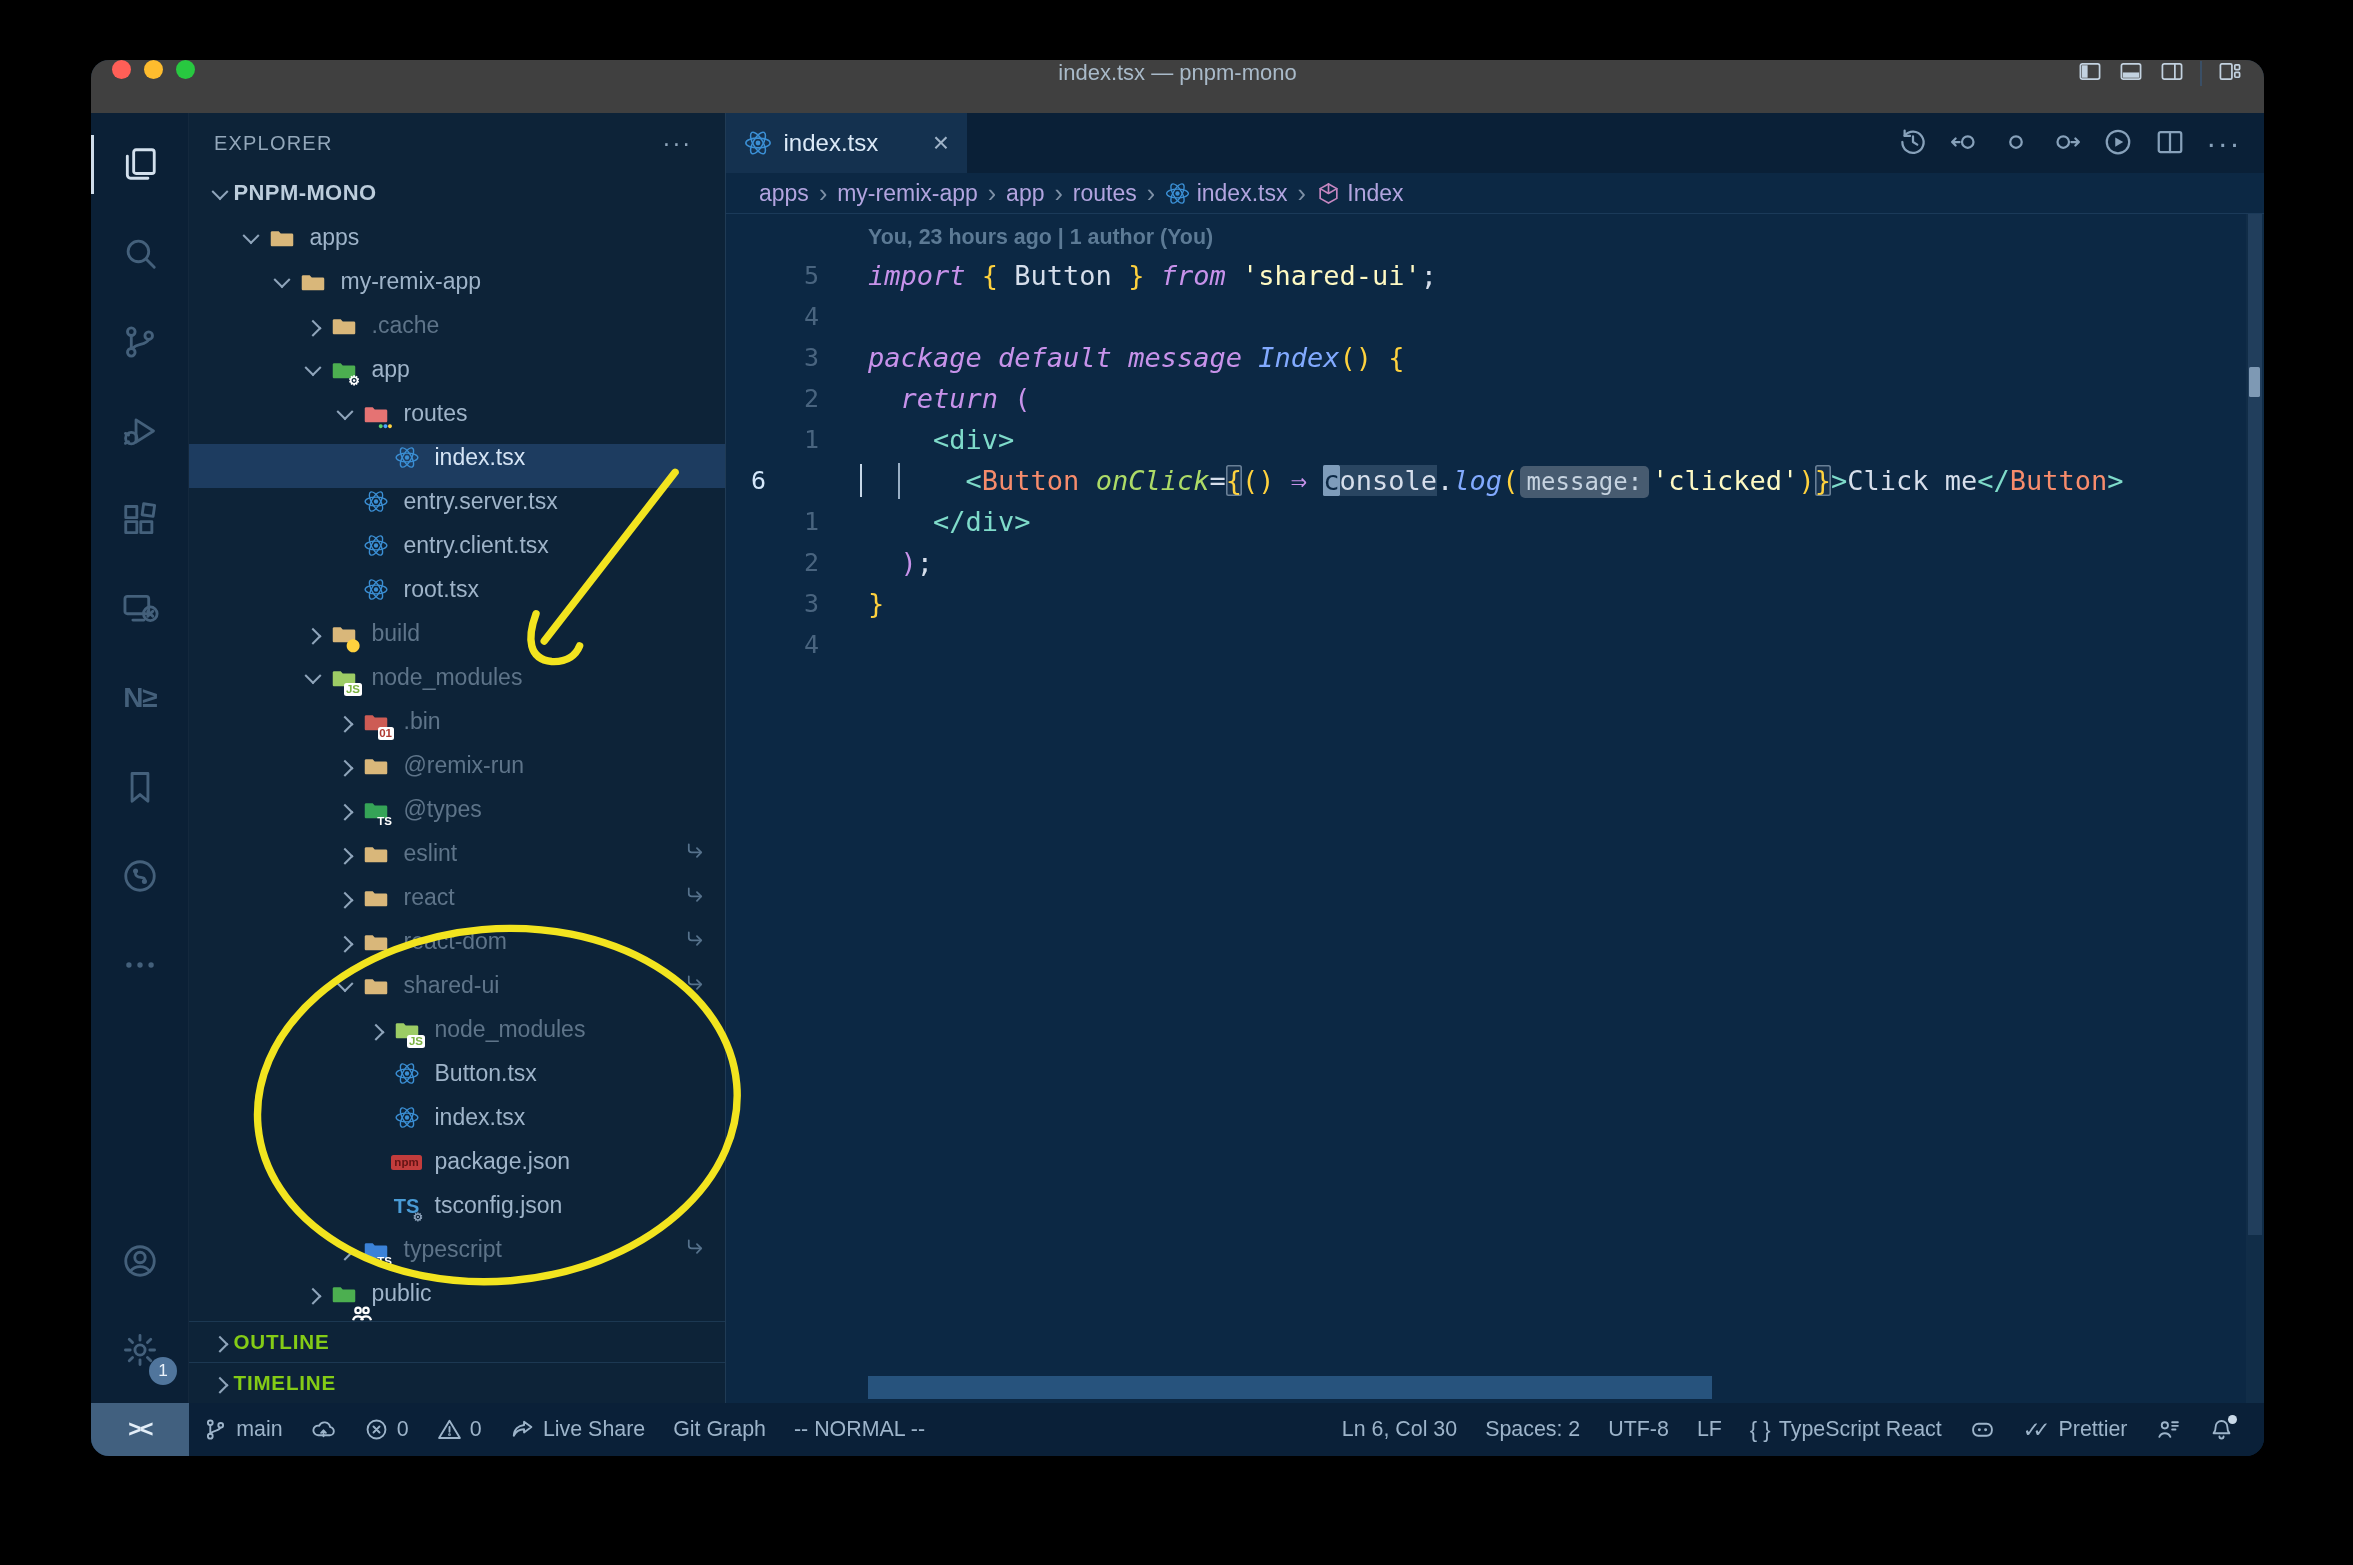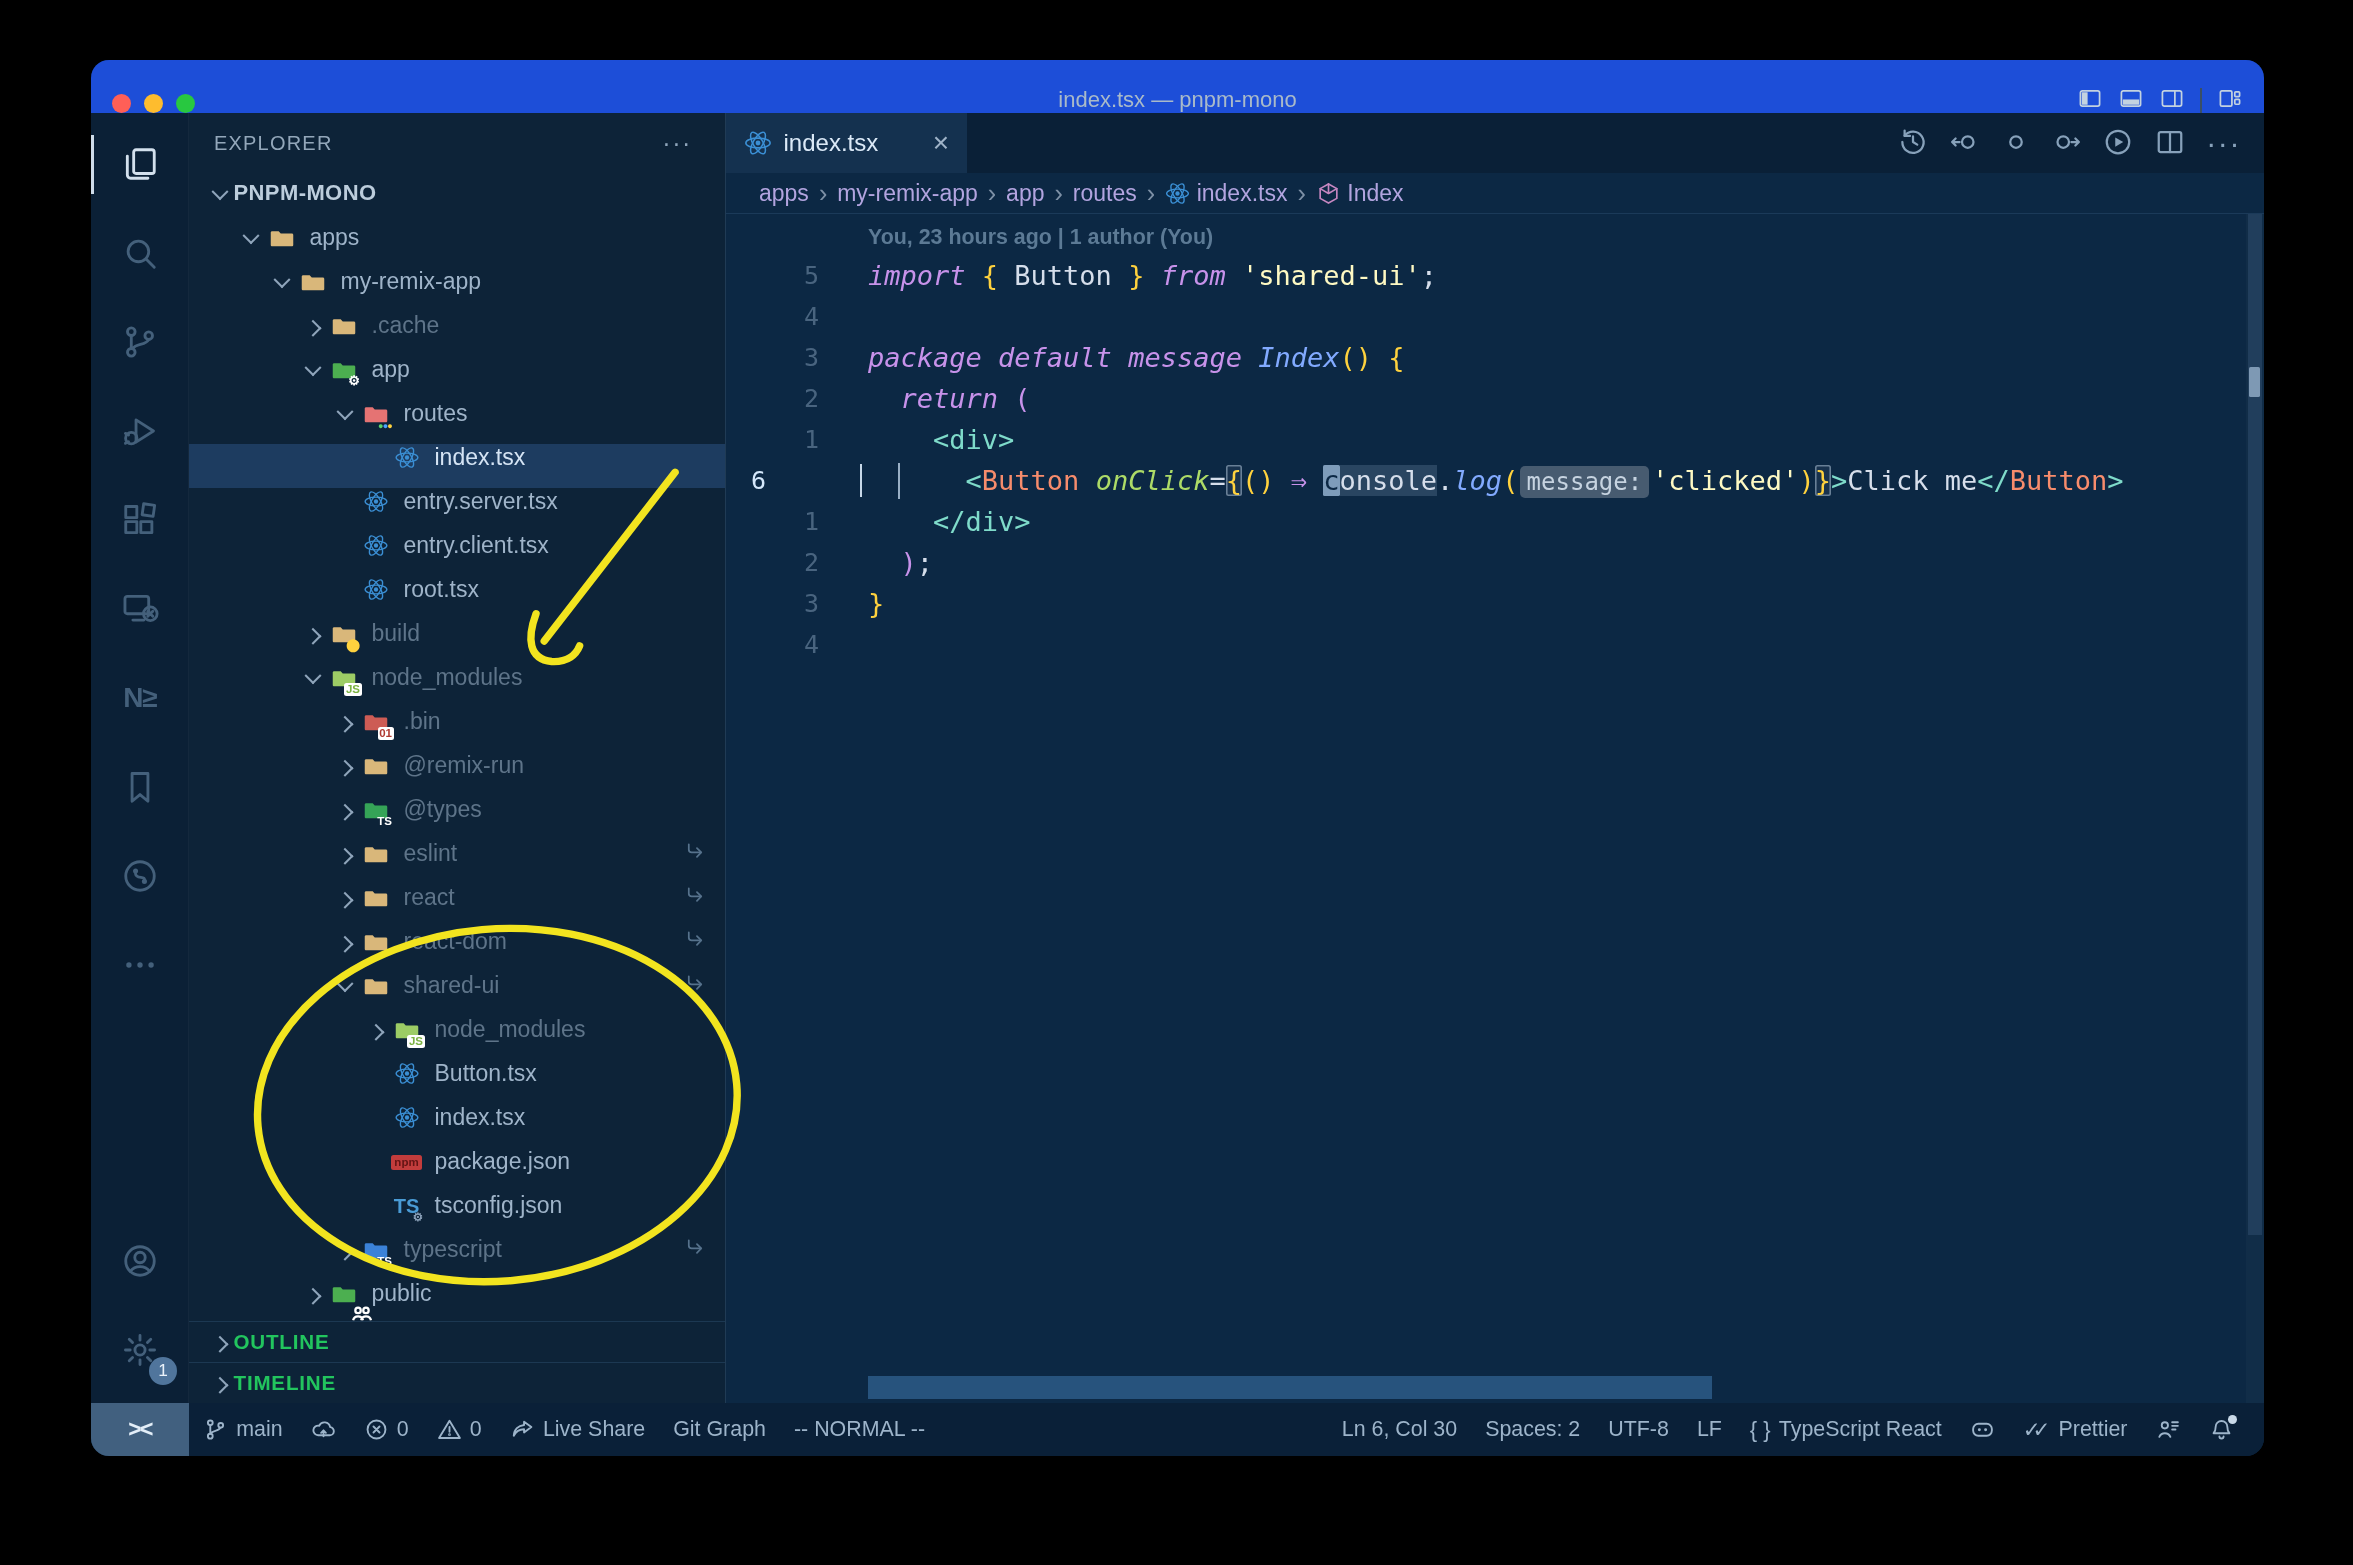--- a/index.html
+++ b/index.html
@@ -5,21 +5,21 @@
   * { margin:0; padding:0; box-sizing:border-box; }
   html,body { width:2354px; height:1565px; background:#000; overflow:hidden;
               font-family:"Liberation Sans", sans-serif; }
 
   .window { position:absolute; left:91px; top:60px; width:2173px; height:1396px;
             background:#0c2844; border-radius:18px; overflow:hidden;
             display:flex; flex-direction:column;
             box-shadow:0 33px 99px rgba(0,0,0,.7); }
 
   
-  .titlebar { height:53px; background:#1d4ed8; display:flex; align-items:flex-end;
+  .titlebar { height:53px; background:#404040; display:flex; align-items:flex-start;
               position:relative; flex:0 0 auto; }
   .lights { display:flex; gap:13px; padding-left:21.4px; }
   .light { width:19px; height:19px; border-radius:50%; }
   .wtitle { position:absolute; left:0; right:0; text-align:center; color:#a9bac9;
             font-size:22px; pointer-events:none; }
   .wicons { margin-left:auto; display:flex; align-items:center; gap:15px; padding-right:21.4px;
             color:#c3d2e0; }
   .wicons .sep { width:1.6px; height:25px; background:#3a4f66; }
   .wicons svg { width:26px; height:23px; }
 
@@ -62,21 +62,21 @@
   .ticon { width:33px; height:30px; flex:0 0 33px; margin-right:11.5px; position:relative;
            display:flex; align-items:center; justify-content:center; }
   .ticon svg { width:28px; height:25px; }
   .ticon .react { width:28px; height:28px; }
   .fbadge { position:absolute; right:-1.6px; bottom:-2.5px; font-size:11.5px; font-weight:bold;
             line-height:1; border-radius:2.5px; padding:0.8px 1.6px; }
   .linkarr { position:absolute; right:18px; color:#56728c; }
   .linkarr svg { width:23px; height:23px; }
   .sections { flex:0 0 auto; }
   .secrow { height:41px; display:flex; align-items:center; font-size:20.6px; font-weight:bold;
-            color:#22c55e; border-top:1.6px solid rgba(70,110,150,.28); padding-left:16.5px;
+            color:#84cc16; border-top:1.6px solid rgba(70,110,150,.28); padding-left:16.5px;
             letter-spacing:0.8px; cursor:pointer; }
 
   
   .editor { flex:1; display:flex; flex-direction:column; min-width:0; background:#0c2844; }
   .tabbar { height:60px; background:#0a2037; display:flex; align-items:stretch; flex:0 0 auto; }
   .tab { width:241px; background:#14314f; display:flex; align-items:center; gap:11.5px;
          padding:0 18px; cursor:pointer; }
   .tab .react { width:28px; height:28px; color:#3b8fd4; }
   .tablabel { color:#dbe9f7; font-size:24px; }
   .tabclose { margin-left:auto; color:#9fb3c8; font-size:28px; cursor:pointer; }

